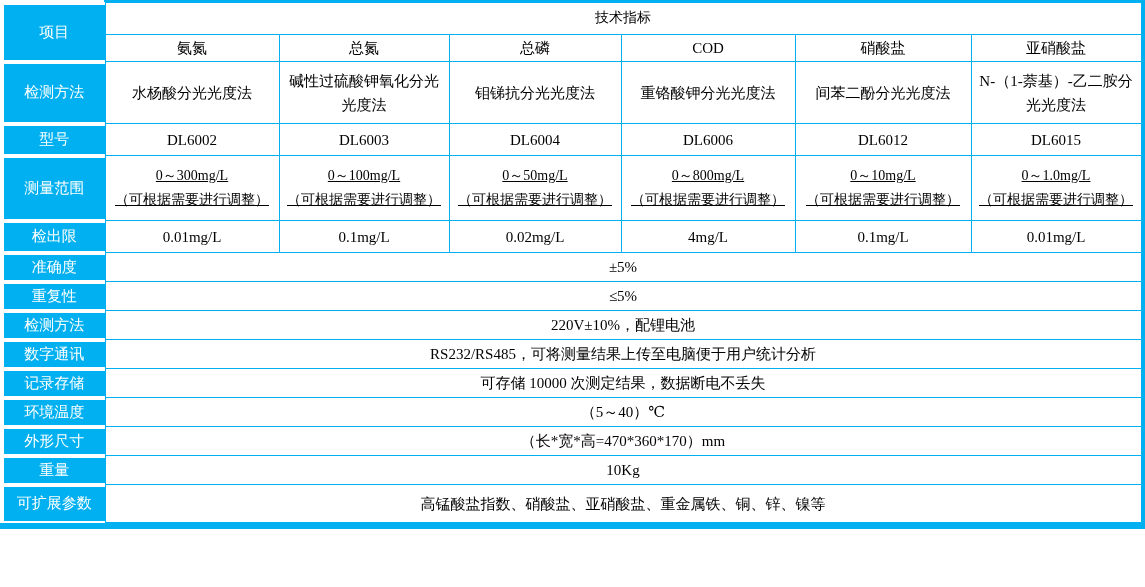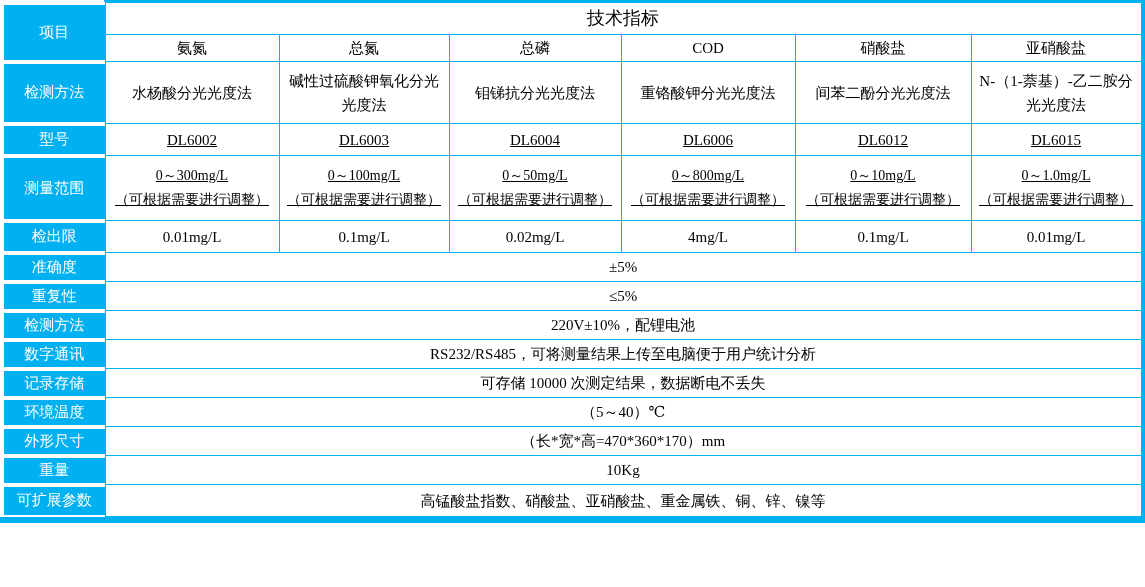--- a/index.html
+++ b/index.html
@@ -28,21 +28,21 @@
   td { vertical-align: middle; }
   td.data {
     border: 1px solid var(--accent);
     text-align: center;
     font-size: 15px;
     line-height: 1.6;
     padding: 1px 3px;
     white-space: pre-line;
     background: #fff;
   }
-  td.data.titlecell { font-size: 18px; }
+  td.data.titlecell { font-size: 14px; }
   td.data.rangecell { font-size: 14px; line-height: 1.75; text-decoration: underline; }
   td.labelcell {
     border: none;
     background: #fff;
     padding: 0;
     position: relative;
   }
   .lblock {
     position: absolute;
     top: 2px; bottom: 2px; left: 4px; right: 0;
@@ -50,25 +50,25 @@
     color: #fff;
     display: flex;
     align-items: center;
     justify-content: center;
     font-size: 15px;
     text-align: right;
   }
   tr.h-title  { height: 32px; }
   tr.h-names  { height: 19px; }
   tr.h-method { height: 62px; margin-left: 28px; }
-  tr.h-model  { height: 32px; text-decoration: underline; }
+  tr.h-model  { height: 32px; }
   tr.h-range  { height: 65px; }
   tr.h-limit  { height: 32px; }
   tr.h-full   { height: 29px; }
-  tr.h-last   { height: 32px; }
+  tr.h-last   { height: 38px; }
 </style>
 </head>
 <body>
 
 <div class="page">
   <div class="tablewrap">
     <div class="topmask"></div>
     <table>
       <colgroup>
         <col style="width:105px">

